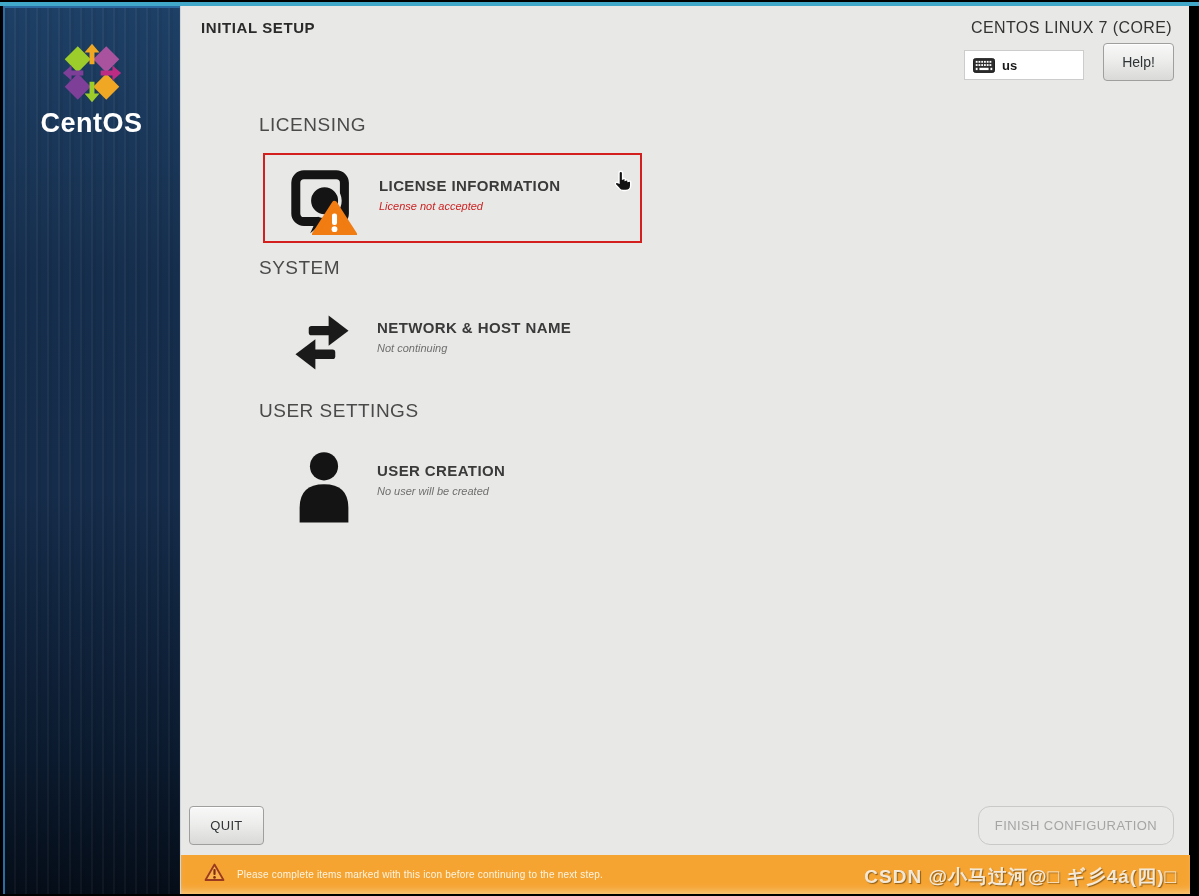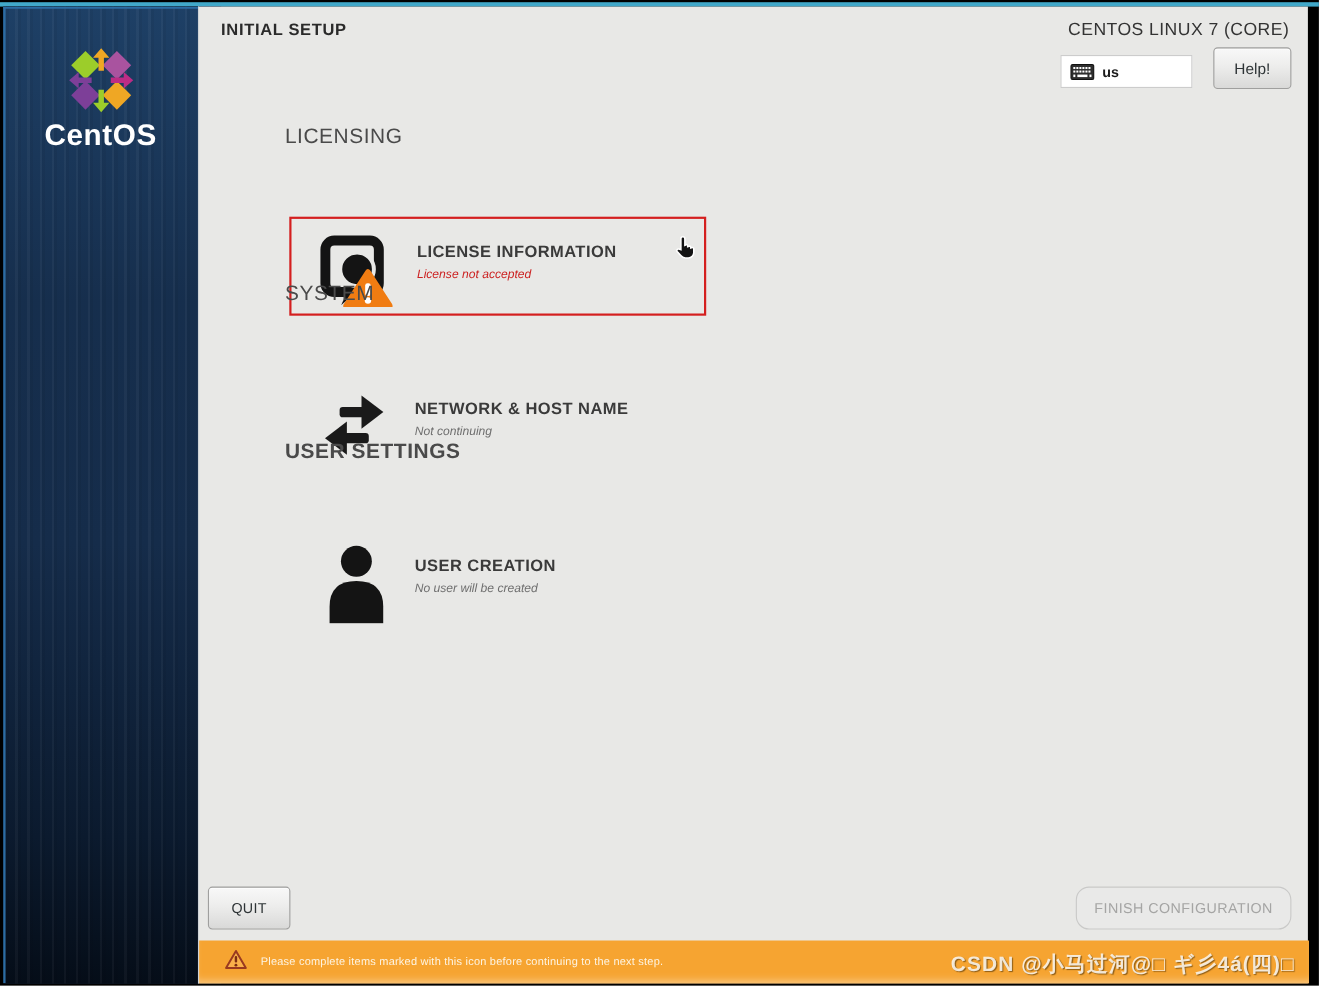--- a/index.html
+++ b/index.html
@@ -39,22 +39,22 @@
     display:flex;align-items:center;justify-content:center;
     background:linear-gradient(180deg,#f8f8f8 0%,#ededec 45%,#d9d9d8 100%);
     border:1px solid #9f9f9e;border-radius:4px;color:#2e3436;font-size:13px;
     box-shadow:inset 0 1px 0 rgba(255,255,255,0.8);
   }
   .help-btn{position:absolute;left:922px;top:37px;width:69px;height:36px;font-size:14px;}
   
   .section-header{position:absolute;font-size:19px;color:#4a4a4a;letter-spacing:0.5px;}
   .sec-licensing{left:78px;top:108px;}
   .sec-system{left:78px;top:251px;}
-  .sec-user{left:78px;top:394px;font-weight:bold;}
-  .spoke{position:absolute;cursor:pointer;margin-top:44px;}
+  .sec-user{left:78px;top:394px;}
+  .spoke{position:absolute;cursor:pointer;}
   .spoke-title{font-size:15px;font-weight:bold;color:#3a3a3a;letter-spacing:0.4px;}
   .spoke-status{font-size:11px;font-style:italic;color:#6f6f6f;margin-top:6px;}
   .spoke-status.error{color:#cc2222;}
   .license-spoke{
     left:82px;top:147px;width:379px;height:90px;
     border:2px solid #d41f1f;box-sizing:border-box;
   }
   .license-spoke .spoke-icon{position:absolute;left:20px;top:8px;}
   .license-spoke .spoke-text{position:absolute;left:114px;top:22px;}
   .cursor-icon{position:absolute;left:346px;top:14px;}

